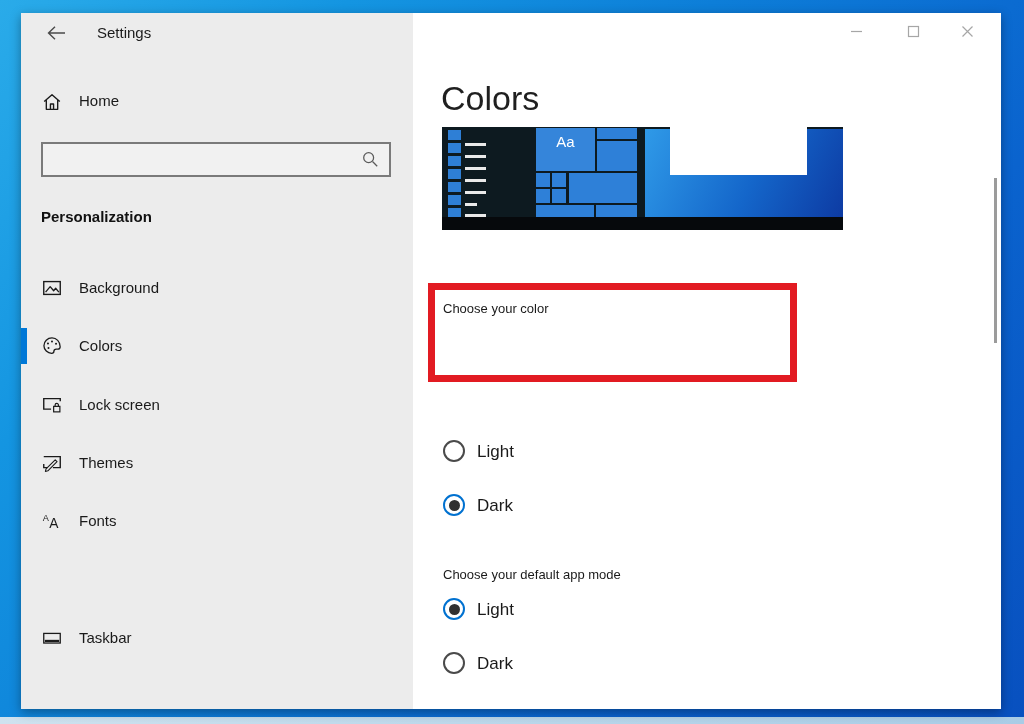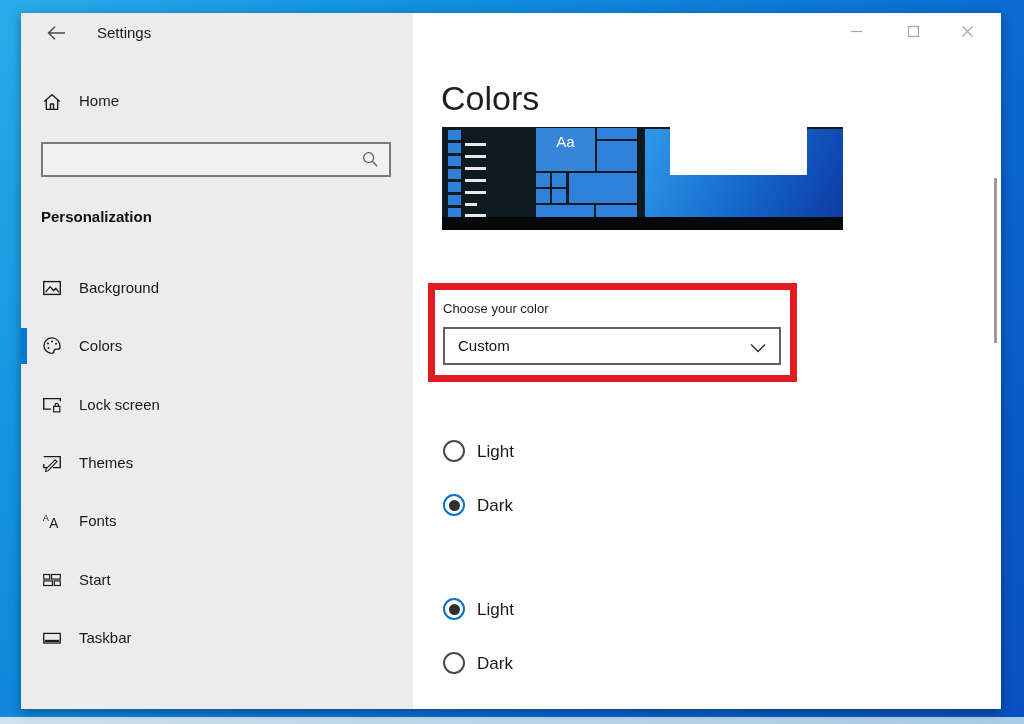--- a/index.html
+++ b/index.html
@@ -160,31 +160,20 @@
       <div class="nav-row" style="top:490px;">
         <span class="icon">
           <svg width="22" height="22" viewBox="0 0 24 24">
             <text x="2" y="12" font-family="Liberation Sans, sans-serif" font-size="10" fill="#1a1a1a">A</text>
             <text x="9" y="20" font-family="Liberation Sans, sans-serif" font-size="15" fill="#1a1a1a">A</text>
           </svg>
         </span>
         <span class="lbl">Fonts</span>
       </div>
 
-      <div class="nav-row" style="top:549px;">
-        <span class="icon">
-          <svg width="22" height="22" viewBox="0 0 24 24">
-            <rect x="3" y="6" width="6.5" height="5" fill="none" stroke="#1a1a1a" stroke-width="1.3"></rect>
-            <rect x="11.5" y="6" width="9.5" height="5" fill="none" stroke="#1a1a1a" stroke-width="1.3"></rect>
-            <rect x="3" y="13" width="9.5" height="5" fill="none" stroke="#1a1a1a" stroke-width="1.3"></rect>
-            <rect x="14.5" y="13" width="6.5" height="5" fill="none" stroke="#1a1a1a" stroke-width="1.3"></rect>
-          </svg>
-        </span>
-        <span class="lbl">Start</span>
-      </div>
 
       <div class="nav-row" style="top:607px;">
         <span class="icon">
           <svg width="22" height="22" viewBox="0 0 24 24">
             <rect x="3" y="7" width="18" height="10.5" fill="none" stroke="#1a1a1a" stroke-width="1.4"></rect>
             <rect x="4.2" y="14" width="15.6" height="2.4" fill="#1a1a1a"></rect>
           </svg>
         </span>
         <span class="lbl">Taskbar</span>
       </div>
@@ -243,39 +232,32 @@
         <div class="pv-win">
           <div class="pv-notch"></div>
         </div>
         <div class="pv-taskbar"></div>
       </div>
 
       <div class="highlight-box"></div>
 
       <div class="field-label" style="top:288px;">Choose your color</div>
 
-      <div class="dropdown">
-        <span class="val">Custom</span>
-        <span class="chev">
-          <svg width="16" height="10" viewBox="0 0 16 10">
-              <path d="M1 1.5 L8 8.5 L15 1.5" fill="none" stroke="#333" stroke-width="1.5"></path>
-            </svg>
-        </span>
-      </div>
 
 
       <div class="radio-row" style="top:427px;">
         <span class="radio-circle"></span>
         <span class="radio-label">Light</span>
       </div>
       <div class="radio-row" style="top:481px;">
         <span class="radio-circle sel"></span>
         <span class="radio-label">Dark</span>
       </div>
 
+      <div class="field-label" style="top:554px;">Choose your default app mode</div>
 
       <div class="radio-row" style="top:585px;">
         <span class="radio-circle sel"></span>
         <span class="radio-label">Light</span>
       </div>
       <div class="radio-row" style="top:639px;">
         <span class="radio-circle"></span>
         <span class="radio-label">Dark</span>
       </div>
 

